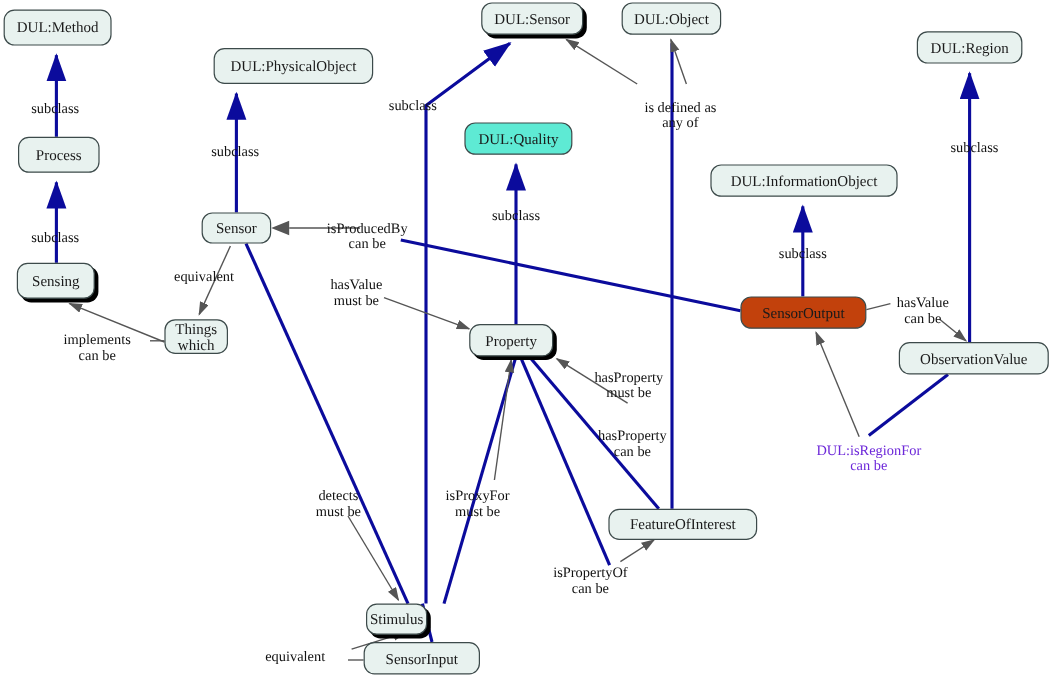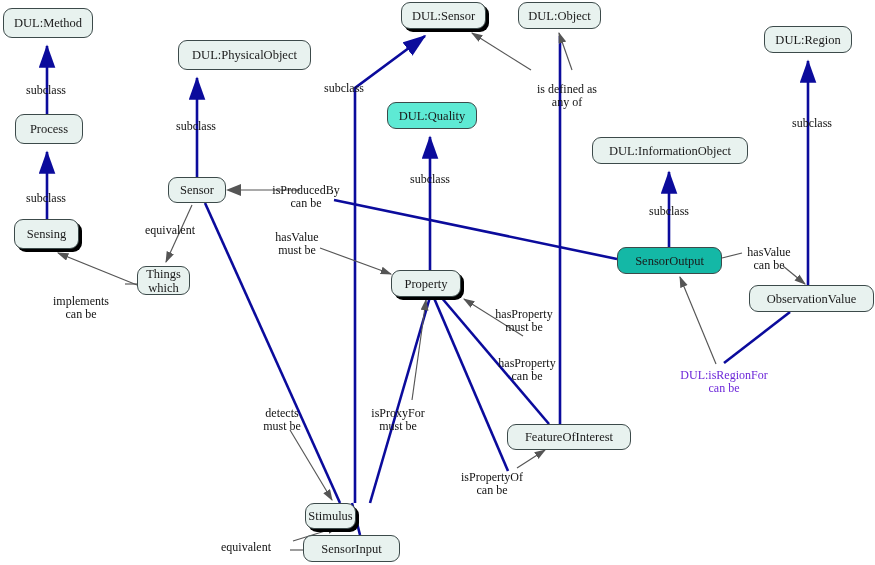--- a/index.html
+++ b/index.html
@@ -86,30 +86,30 @@
       <div class="node" style="left: 131px; top: 40px; width: 133px; height: 30px; background: rgb(232, 242, 239); border-color: rgb(60, 74, 74); margin-left: 47px;">DUL:PhysicalObject</div>
       <div class="node" style="left: 168px; top: 177px; width: 58px; height: 26px; background: rgb(232, 242, 239); border-color: rgb(60, 74, 74);">Sensor</div>
       <div class="node" style="left: 137px; top: 266px; width: 53px; height: 29px; background: rgb(232, 242, 239); border-color: rgb(60, 74, 74);">Things
 which</div>
       <div class="node shadow" style="left: 401px; top: 2px; width: 85px; height: 27px; background: rgb(232, 242, 239); border-color: rgb(60, 74, 74);">DUL:Sensor</div>
       <div class="node" style="left: 518px; top: 2px; width: 83px; height: 27px; background: rgb(232, 242, 239); border-color: rgb(60, 74, 74);">DUL:Object</div>
       <div class="node" style="left: 387px; top: 102px; width: 90px; height: 27px; background: #5eead4; border-color: rgb(60, 74, 74);">DUL:Quality</div>
       <div class="node" style="left: 592px; top: 137px; width: 156px; height: 27px; background: rgb(232, 242, 239); border-color: rgb(60, 74, 74);">DUL:InformationObject</div>
       <div class="node" style="left: 764px; top: 26px; width: 88px; height: 27px; background: rgb(232, 242, 239); border-color: rgb(60, 74, 74);">DUL:Region</div>
       <div class="node shadow" style="left: 391px; top: 270px; width: 70px; height: 27px; background: rgb(232, 242, 239); border-color: rgb(60, 74, 74);">Property</div>
-      <div class="node" style="left: 617px; top: 247px; width: 105px; height: 27px; background: #14b8a6; border-color: rgb(60, 74, 74);">SensorOutput</div>
+      <div class="node" style="left: 617px; top: 247px; width: 105px; height: 27px; background: #c2410c; border-color: rgb(60, 74, 74);">SensorOutput</div>
       <div class="node" style="left: 749px; top: 285px; width: 125px; height: 27px; background: rgb(232, 242, 239); border-color: rgb(60, 74, 74);">ObservationValue</div>
       <div class="node" style="left: 507px; top: 424px; width: 124px; height: 26px; background: rgb(232, 242, 239); border-color: rgb(60, 74, 74);">FeatureOfInterest</div>
       <div class="node shadow" style="left: 305px; top: 503px; width: 51px; height: 26px; background: rgb(232, 242, 239); border-color: rgb(60, 74, 74);">Stimulus</div>
       <div class="node" style="left: 303px; top: 535px; width: 97px; height: 27px; background: rgb(232, 242, 239); border-color: rgb(60, 74, 74);">SensorInput</div>
     </div>
   <div id="labels">
       <div class="elab" style="left: 6px; top: 84px; width: 80px; color: rgb(17, 17, 17);">subclass</div>
       <div class="elab" style="left: 6px; top: 192px; width: 80px; color: rgb(17, 17, 17);">subclass</div>
-      <div class="elab" style="left: 36px; top: 277px; width: 90px; color: rgb(17, 17, 17); margin-top: 18px;">implements
+      <div class="elab" style="left: 36px; top: 277px; width: 90px; color: rgb(17, 17, 17);">implements
 can be</div>
       <div class="elab" style="left: 156px; top: 120px; width: 80px; color: rgb(17, 17, 17);">subclass</div>
       <div class="elab" style="left: 126px; top: 224px; width: 88px; color: rgb(17, 17, 17);">equivalent</div>
       <div class="elab" style="left: 304px; top: 82px; width: 80px; color: rgb(17, 17, 17);">subclass</div>
       <div class="elab" style="left: 390px; top: 173px; width: 80px; color: rgb(17, 17, 17);">subclass</div>
       <div class="elab" style="left: 519px; top: 83px; width: 96px; color: rgb(17, 17, 17);">is defined as
 any of</div>
       <div class="elab" style="left: 629px; top: 205px; width: 80px; color: rgb(17, 17, 17);">subclass</div>
       <div class="elab" style="left: 772px; top: 117px; width: 80px; color: rgb(17, 17, 17);">subclass</div>
       <div class="elab" style="left: 256px; top: 184px; width: 100px; color: rgb(17, 17, 17);">isProducedBy

